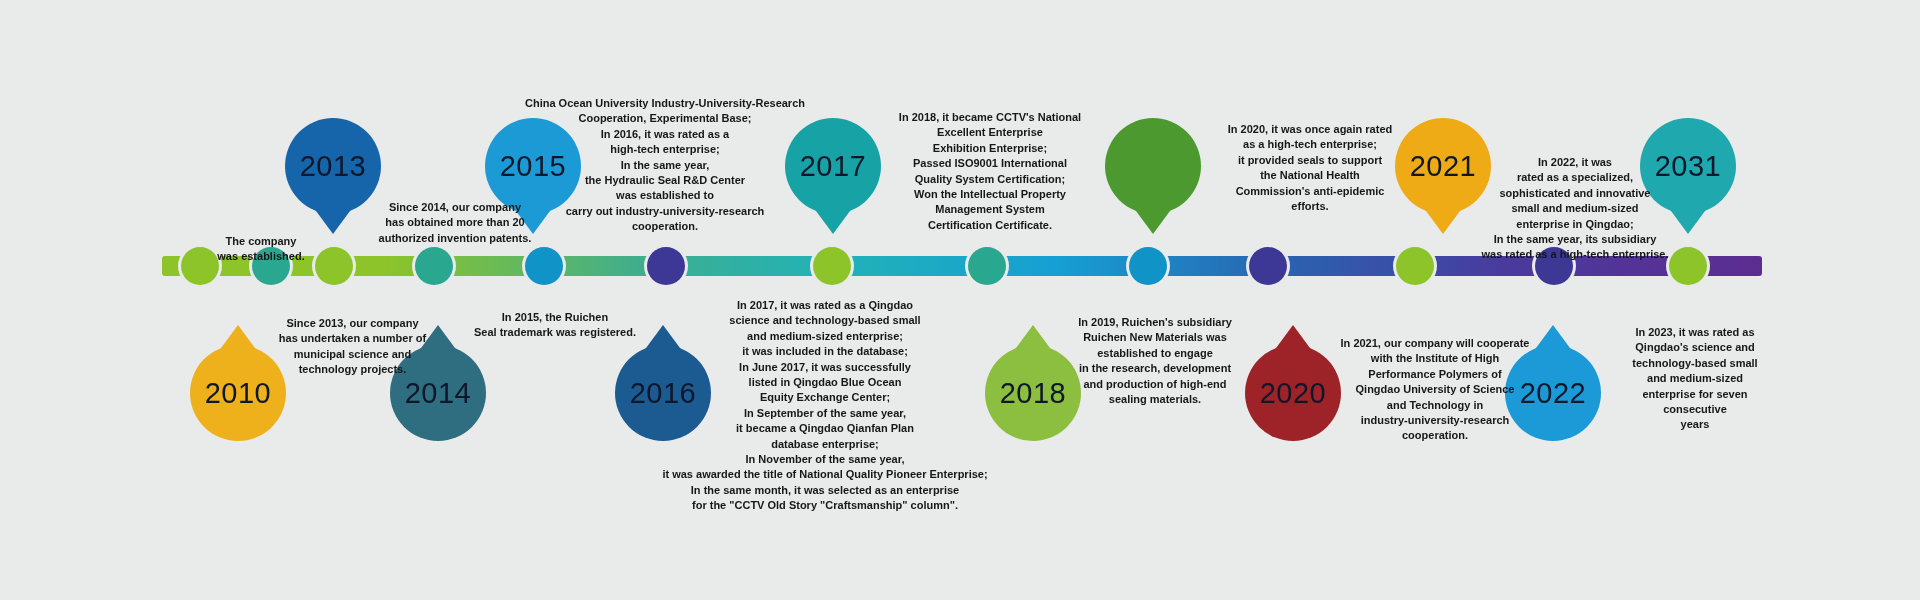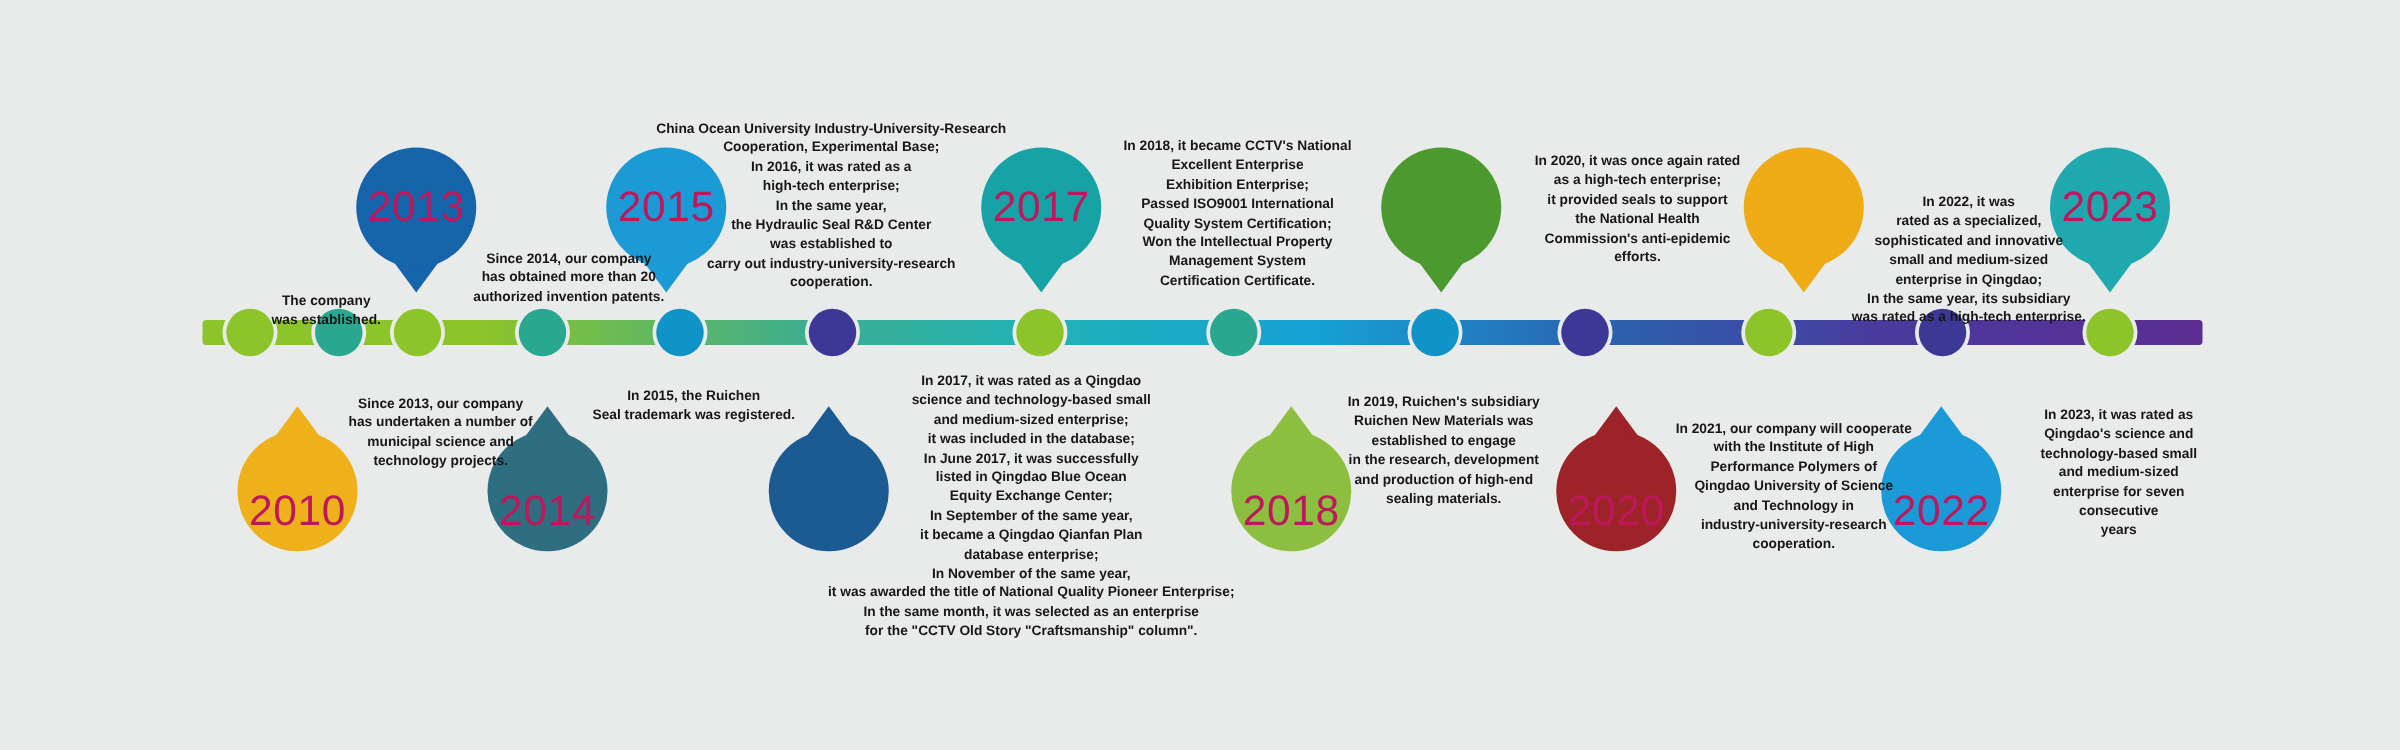--- a/index.html
+++ b/index.html
@@ -35,27 +35,27 @@
   }
   .pin .tail{
     position:absolute;left:50%;width:0;height:0;
     border-left:31px solid transparent;
     border-right:31px solid transparent;
     transform:translateX(-31px);
   }
   .pin .yr{
     position:absolute;left:0;top:0;width:96px;height:96px;
     display:flex;align-items:center;justify-content:center;
-    color:#be185d;font-size:34px;letter-spacing:0.5px;
+    color:#0f172a;font-size:29px;letter-spacing:0.5px;
   }
   
   .pin.down .tail{top:74px;border-top:42px solid transparent;}
   
   .pin.up .bulb{top:20px;}
-  .pin.up .yr{top:36px;}
+  .pin.up .yr{top:20px;}
   .pin.up .tail{top:0px;border-bottom:42px solid transparent;}
 
   
   .note{
     position:absolute;
     font-size:11px;
     line-height:15.4px;
     color:#171717;
     text-align:center;
     font-weight:bold;
@@ -99,25 +99,26 @@
         <div class="bulb" style="background: rgb(23, 163, 166);"></div>
         <div class="yr">2017</div>
       </div>
       <div class="pin down" style="left: 1105px; top: 118px;">
         <div class="tail" style="border-top-color: rgb(76, 154, 47);"></div>
         <div class="bulb" style="background: rgb(76, 154, 47);"></div>
       </div>
       <div class="pin down" style="left: 1395px; top: 118px;">
         <div class="tail" style="border-top-color: rgb(238, 171, 22);"></div>
         <div class="bulb" style="background: rgb(238, 171, 22);"></div>
+        <div class="yr">2021</div>
       </div>
       <div class="pin down" style="left: 1640px; top: 118px;">
         <div class="tail" style="border-top-color: rgb(31, 168, 174);"></div>
         <div class="bulb" style="background: rgb(31, 168, 174);"></div>
-        <div class="yr">2023</div>
+        <div class="yr">2031</div>
       </div>
     </div>
   <div id="upper-notes">
       <div class="note" style="left: 176px; top: 222px; width: 170px; margin-top: 12px;">The company<br>was established.</div>
       <div class="note" style="left: 340px; top: 200px; width: 230px;">Since 2014, our company<br>has obtained more than 20<br>authorized invention patents.</div>
       <div class="note" style="left: 500px; top: 96px; width: 330px;">China Ocean University Industry-University-Research<br>Cooperation, Experimental Base;<br>In 2016, it was rated as a<br>high-tech enterprise;<br>In the same year,<br>the Hydraulic Seal R&amp;D Center<br>was established to<br>carry out industry-university-research<br>cooperation.</div>
       <div class="note" style="left: 865px; top: 110px; width: 250px;">In 2018, it became CCTV's National<br>Excellent Enterprise<br>Exhibition Enterprise;<br>Passed ISO9001 International<br>Quality System Certification;<br>Won the Intellectual Property<br>Management System<br>Certification Certificate.</div>
       <div class="note" style="left: 1185px; top: 122px; width: 250px;">In 2020, it was once again rated<br>as a high-tech enterprise;<br>it provided seals to support<br>the National Health<br>Commission's anti-epidemic<br>efforts.</div>
       <div class="note" style="left: 1450px; top: 115px; width: 250px; margin-top: 40px;">In 2022, it was<br>rated as a specialized,<br>sophisticated and innovative<br>small and medium-sized<br>enterprise in Qingdao;<br>In the same year, its subsidiary<br>was rated as a high-tech enterprise.</div>
     </div>
@@ -129,20 +130,21 @@
         <div class="yr">2010</div>
       </div>
       <div class="pin up" style="left: 390px; top: 325px;">
         <div class="tail" style="border-bottom-color: rgb(47, 109, 128);"></div>
         <div class="bulb" style="background: rgb(47, 109, 128);"></div>
         <div class="yr">2014</div>
       </div>
       <div class="pin up" style="left: 615px; top: 325px;">
         <div class="tail" style="border-bottom-color: rgb(28, 91, 146);"></div>
         <div class="bulb" style="background: rgb(28, 91, 146);"></div>
+        <div class="yr">2016</div>
       </div>
       <div class="pin up" style="left: 985px; top: 325px;">
         <div class="tail" style="border-bottom-color: rgb(140, 191, 63);"></div>
         <div class="bulb" style="background: rgb(140, 191, 63);"></div>
         <div class="yr">2018</div>
       </div>
       <div class="pin up" style="left: 1245px; top: 325px;">
         <div class="tail" style="border-bottom-color: rgb(158, 35, 40);"></div>
         <div class="bulb" style="background: rgb(158, 35, 40);"></div>
         <div class="yr">2020</div>

